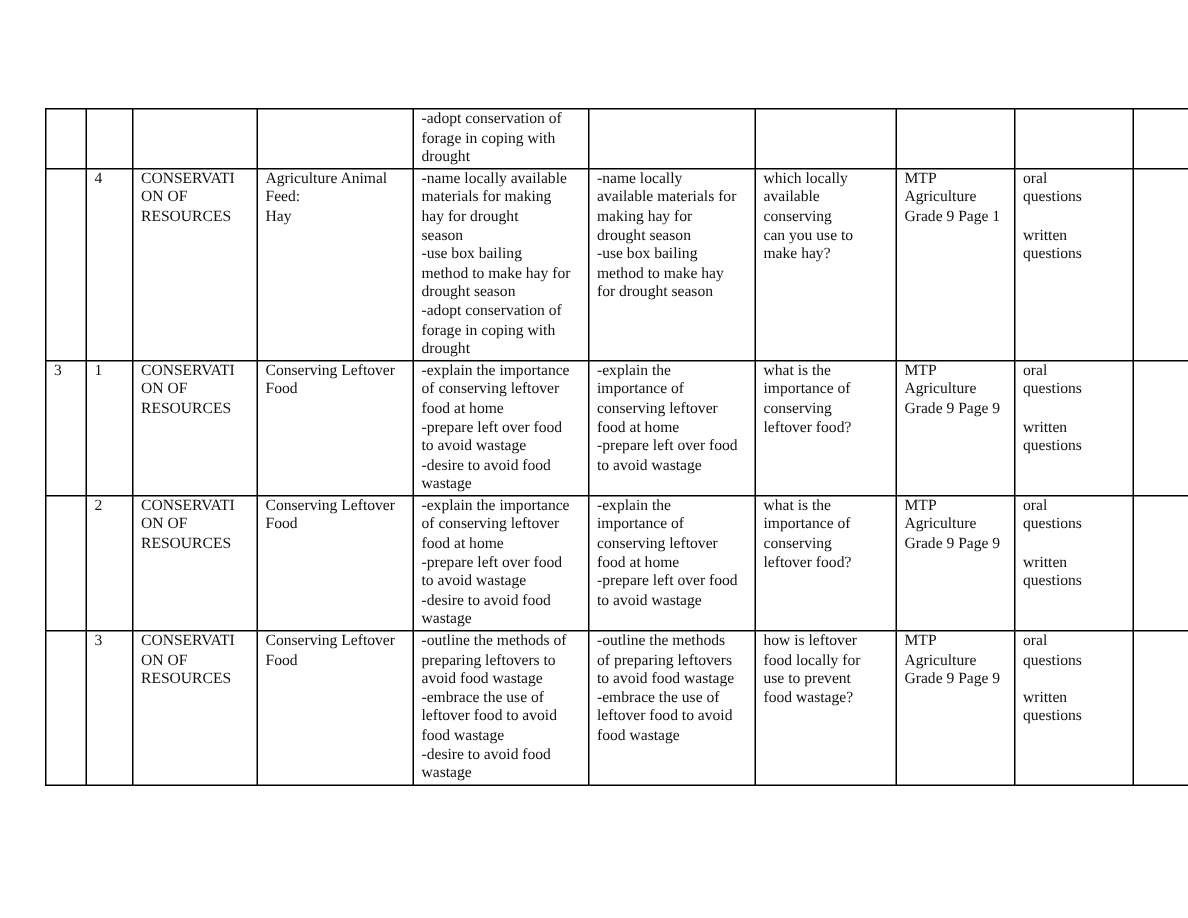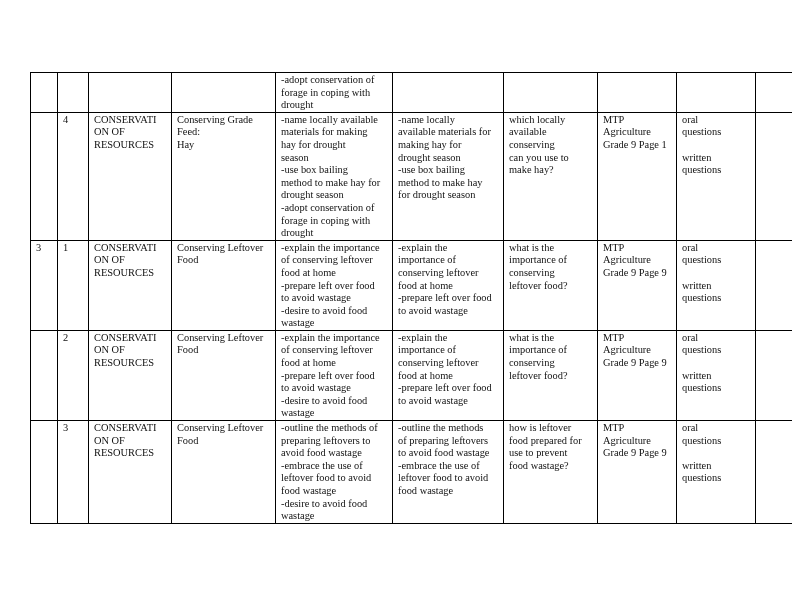--- a/index.html
+++ b/index.html
@@ -42,21 +42,21 @@
       <td class="ml"></td>
       <td class="ml"></td>
       <td class="ml"></td>
     </tr>
     <tr style="height:126px">
       <td class="ml"></td>
       <td class="ml cnum">4</td>
       <td class="ml">CONSERVATI
 ON OF
 RESOURCES</td>
-      <td class="ml">Conserving  Grade
+      <td class="ml">Agriculture  Animal
 Feed:
 Hay</td>
       <td class="ml">-name locally available
 materials for making
 hay for    drought
 season
 -use box bailing
 method to make hay for
 drought season
 -adopt conservation of
@@ -169,21 +169,21 @@
 food wastage
 -desire to avoid food
 wastage</td>
       <td class="ml">-outline the methods
 of preparing leftovers
 to avoid food wastage
 -embrace the use of
 leftover food to avoid
 food wastage</td>
       <td class="ml">how is leftover
-food prepared for
+food locally for
 use to prevent
 food wastage?</td>
       <td class="ml">MTP
 Agriculture
 Grade 9 Page 9</td>
       <td class="ml">oral
 questions
 
 written
 questions</td>

